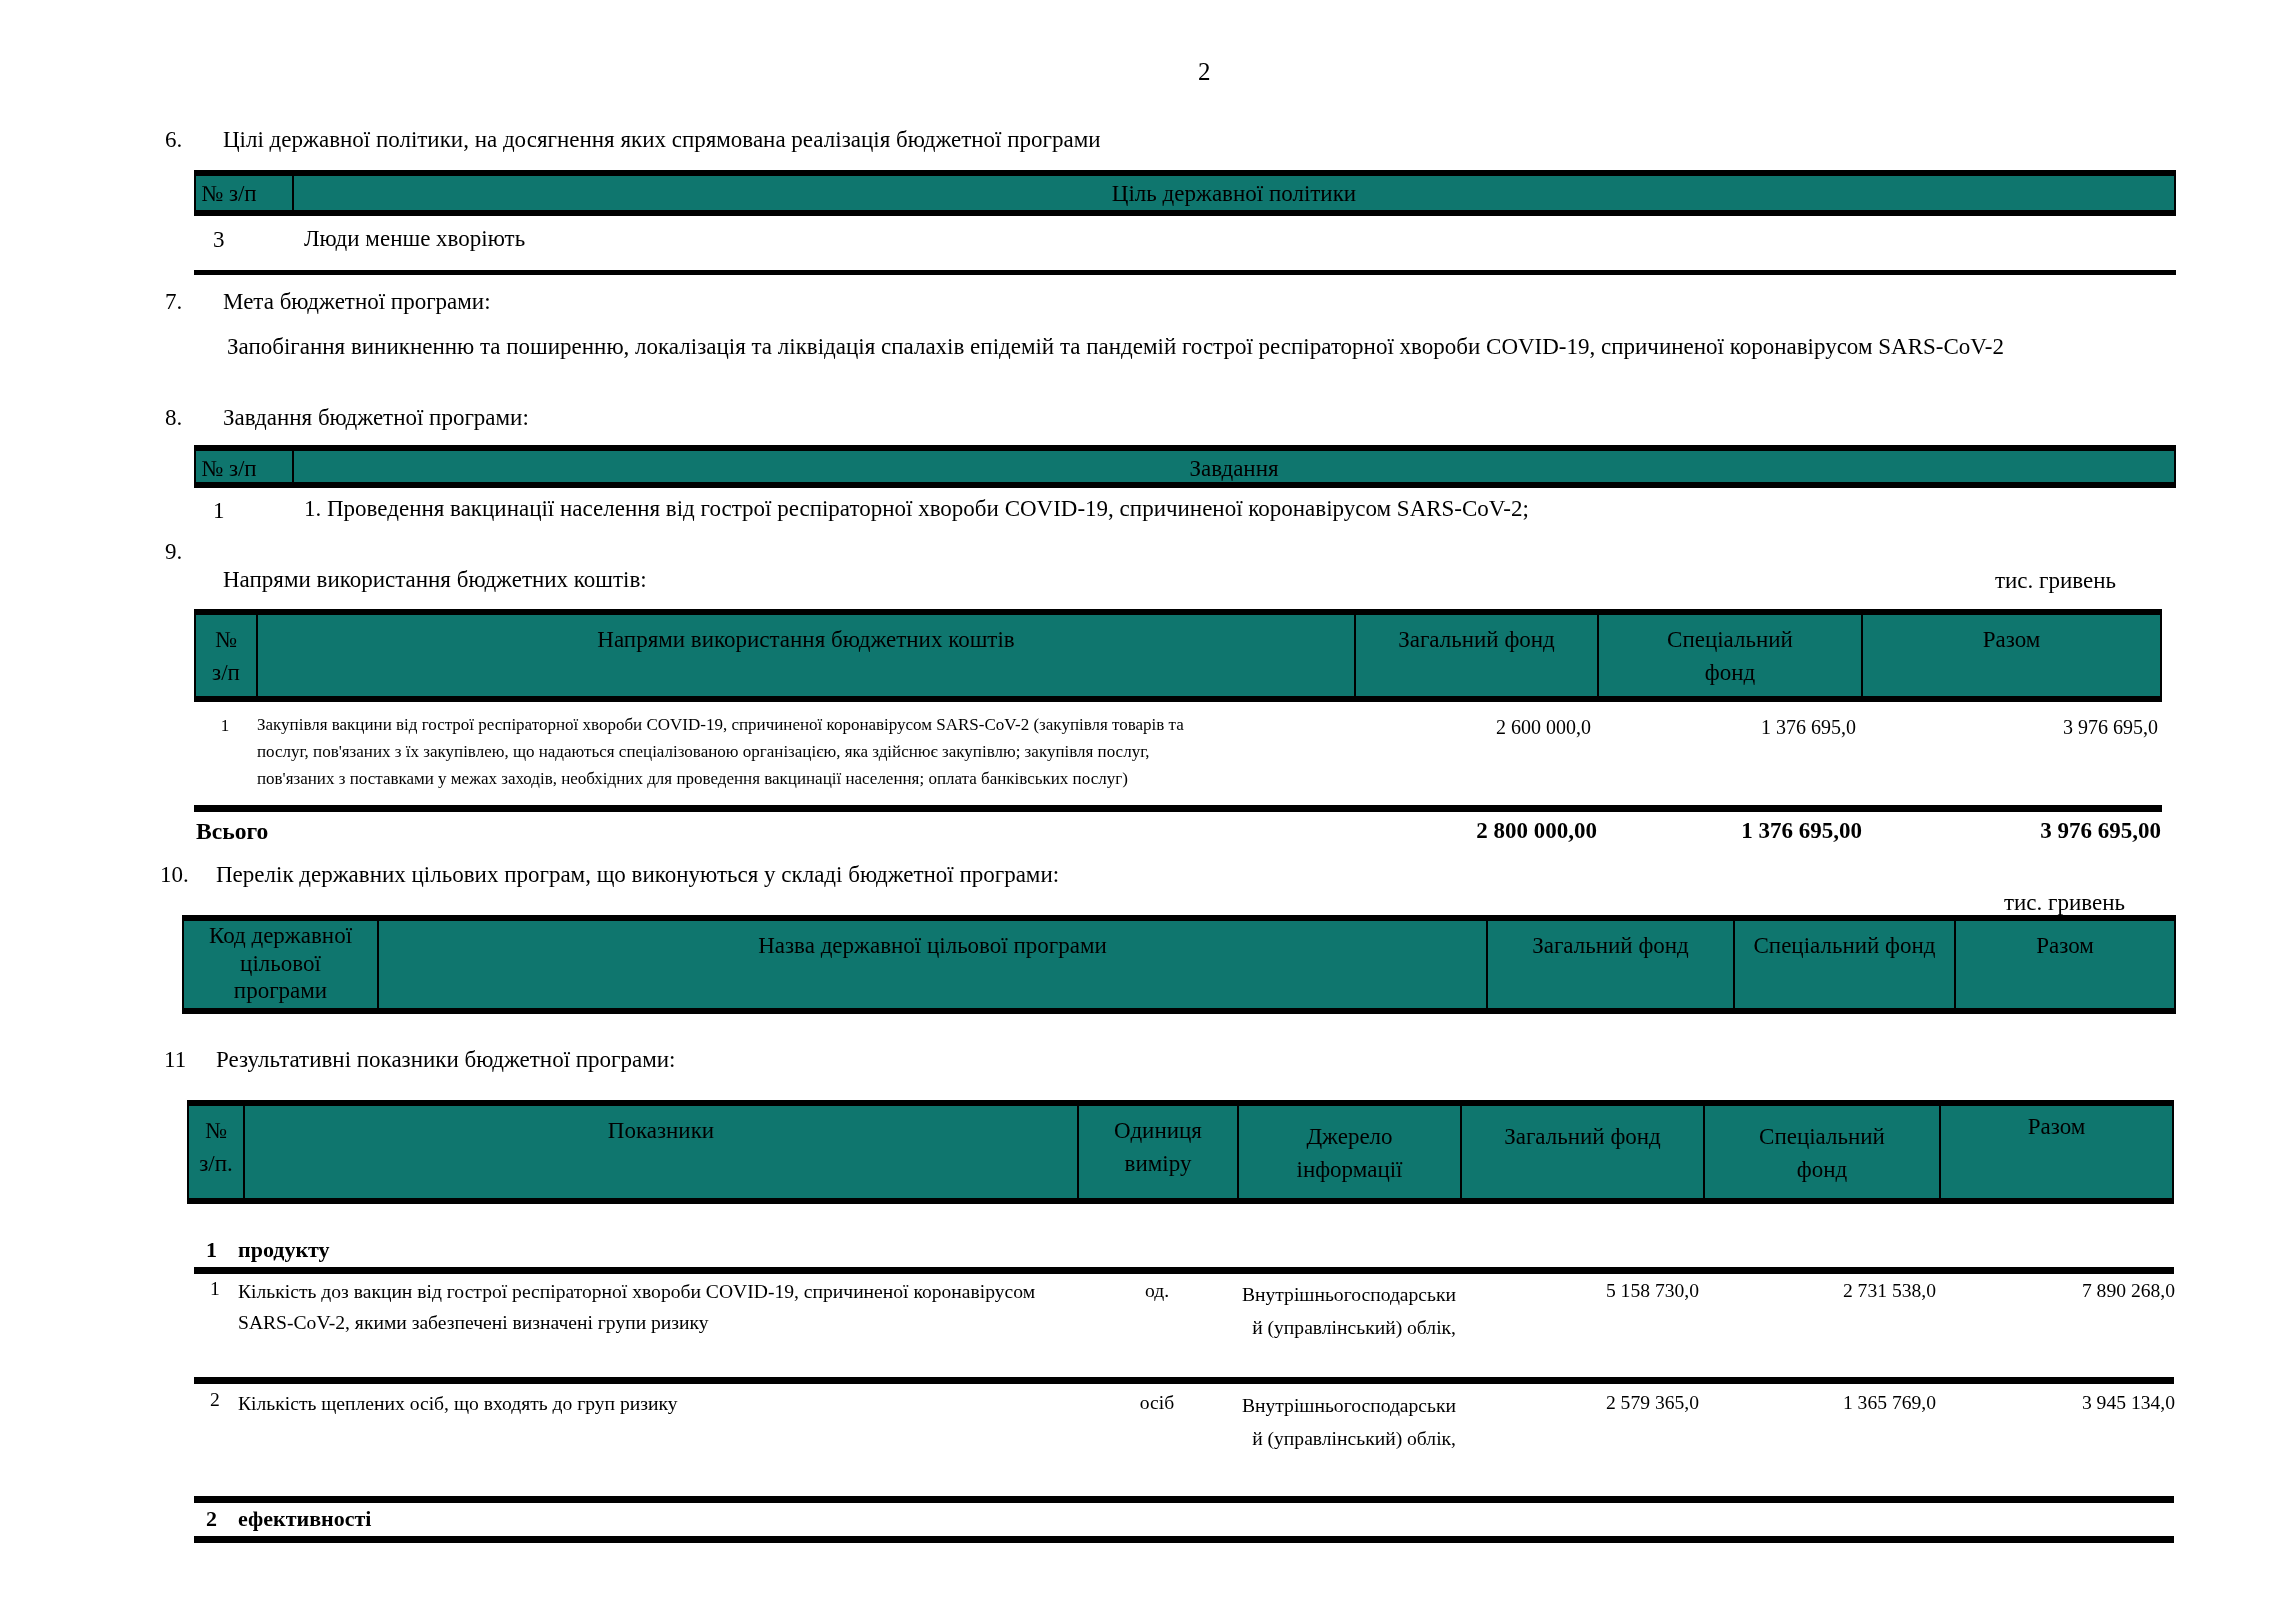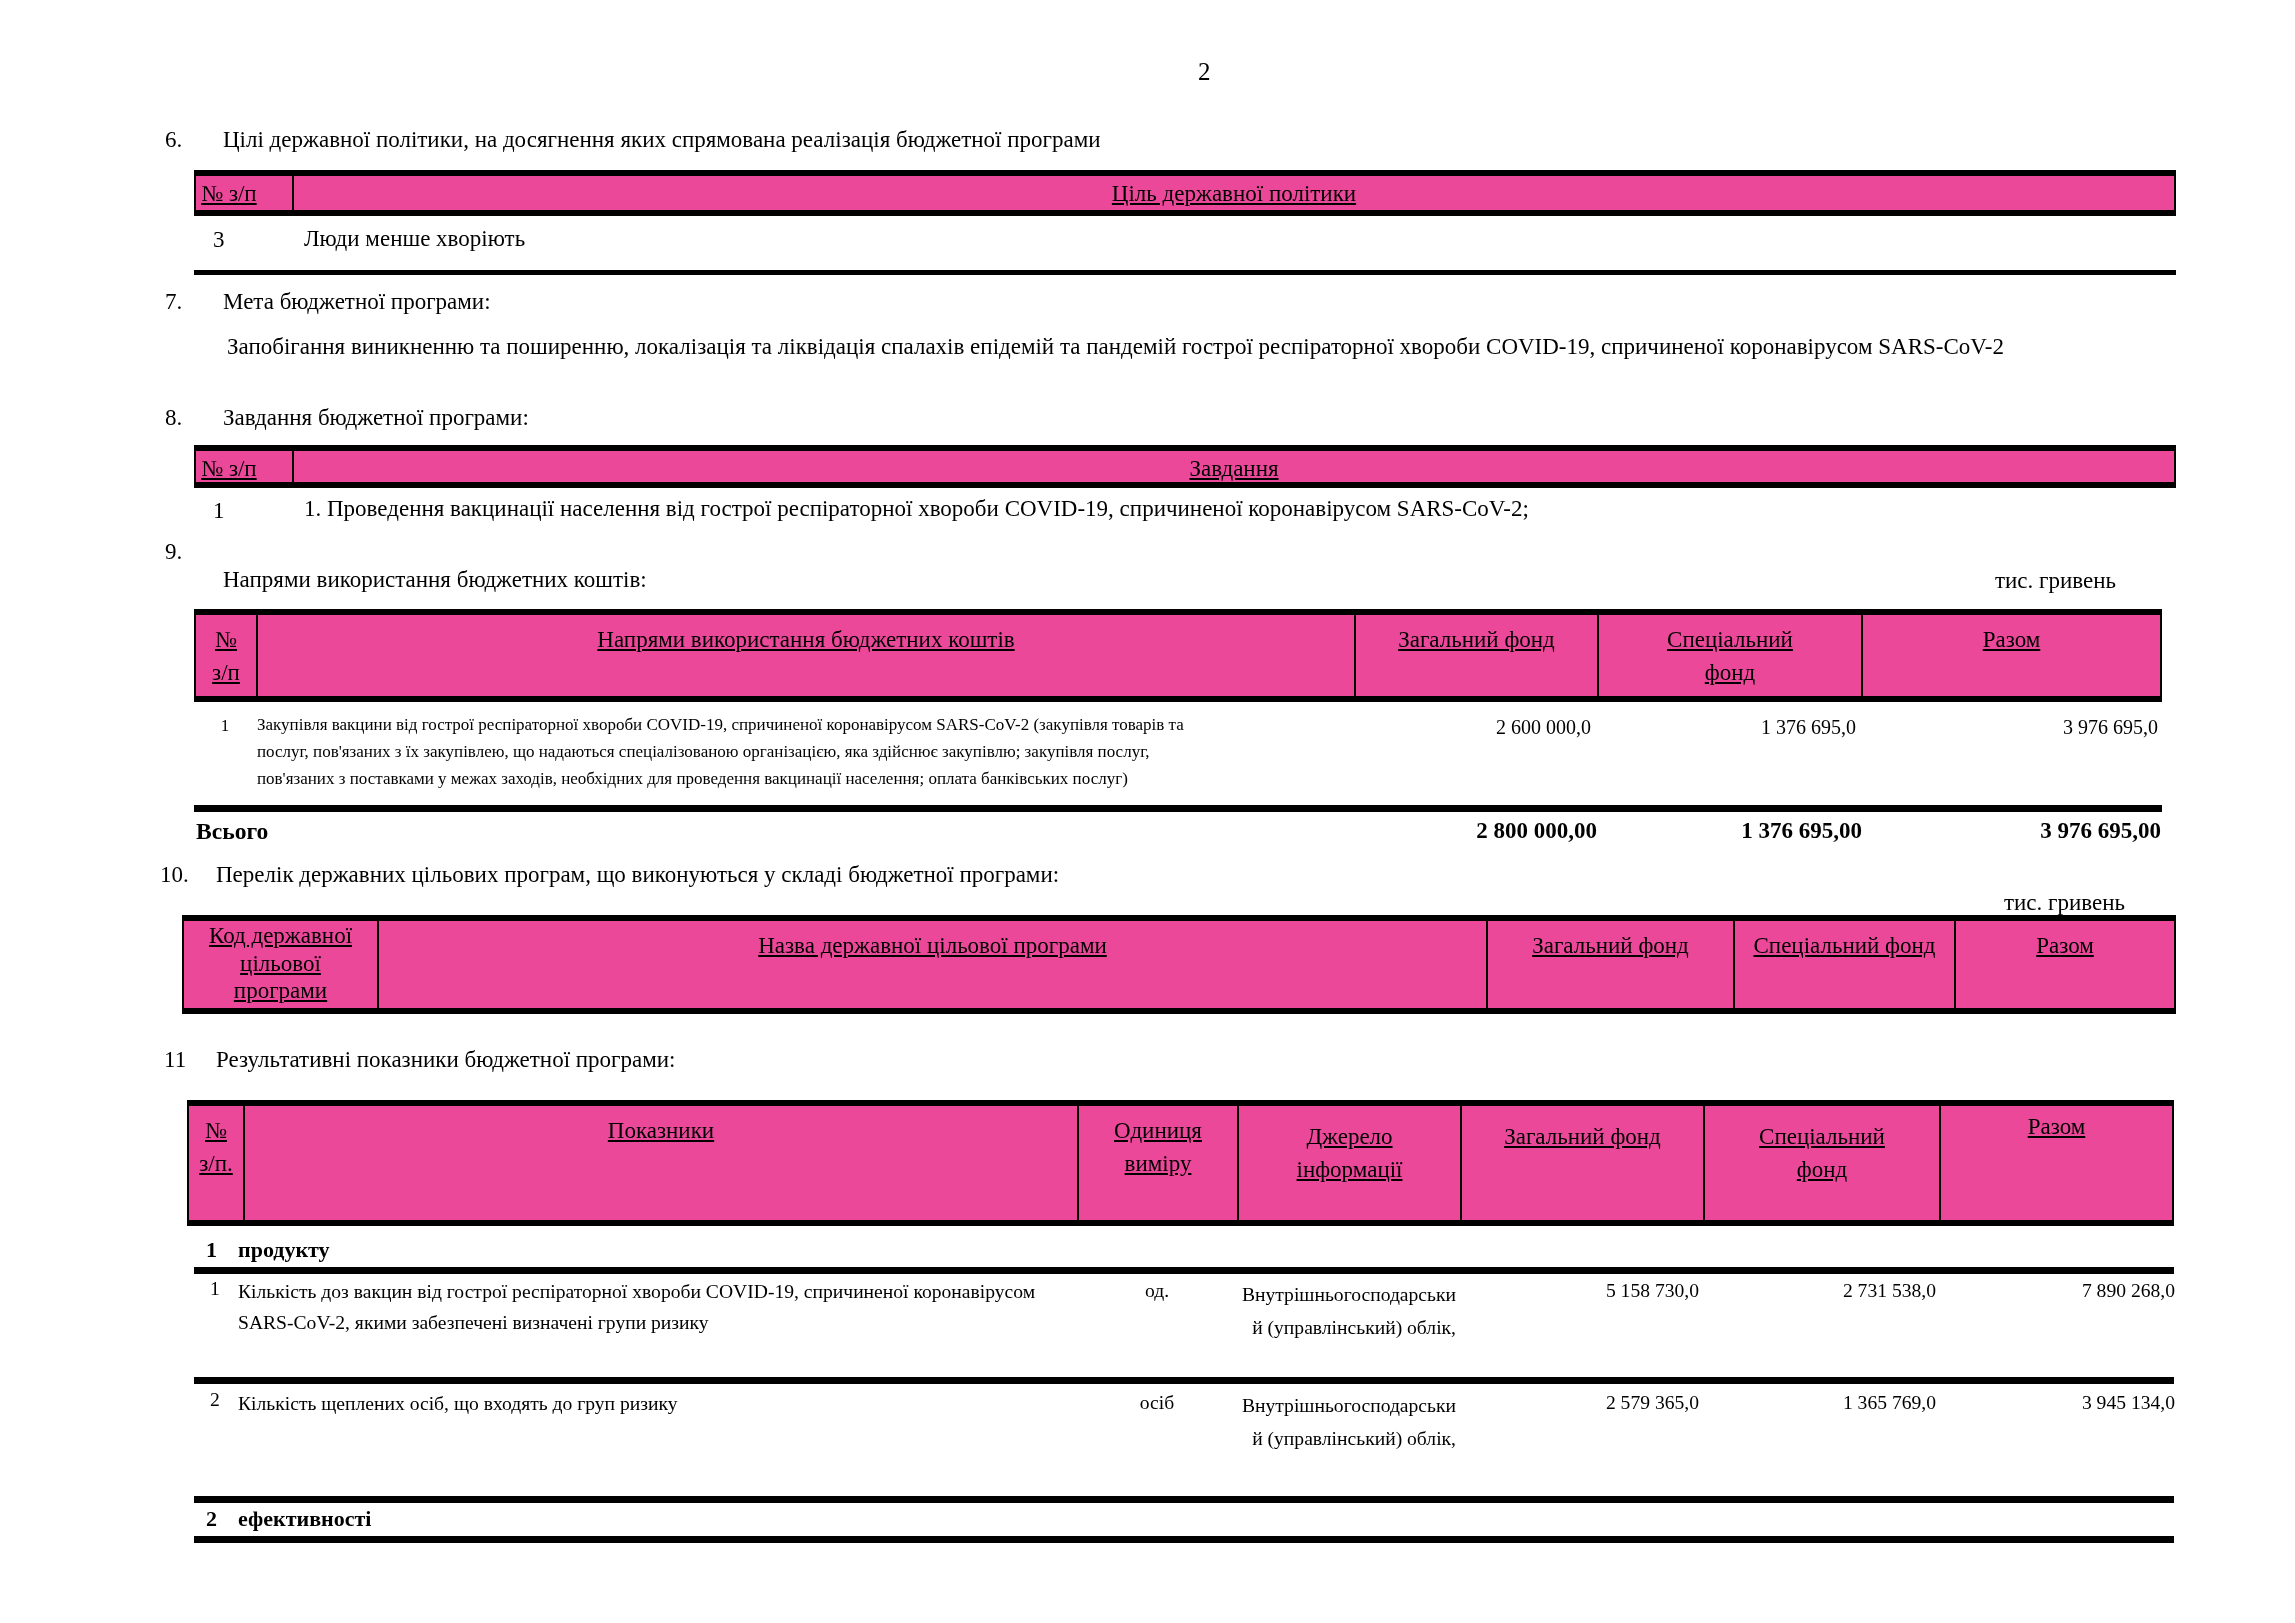--- a/index.html
+++ b/index.html
@@ -5,21 +5,21 @@
   html,body{margin:0;padding:0;background:#888;}
   .page{position:relative;width:2295px;height:1623px;background:#fff;color:#000;
         font-family:"Liberation Serif","DejaVu Serif",serif;overflow:hidden;}
   .abs{position:absolute;}
   .t{font-size:23px;line-height:1.25;white-space:nowrap;}
   .wrap{white-space:normal;}
   .b{font-weight:700;}
   .small{font-size:17px;line-height:27px;}
   .note{font-size:23px;white-space:nowrap;}
   .hdr-box{display:flex;box-sizing:border-box;border:2.6px solid #000;
-           border-top-width:6.5px;border-bottom-width:6.5px;background:#ec4899;text-decoration:underline;}
+           border-top-width:6.5px;border-bottom-width:6.5px;background:#0f766e;}
   .hcell{box-sizing:border-box;border-right:2.6px solid #000;text-align:center;
          padding-top:7.9px;font-size:23px;line-height:33px;}
   .hcell:last-child{border-right:none;}
   .hcell .inner{display:block;margin:0 auto;}
   .left-cell{text-align:left;padding-left:5.2px;white-space:nowrap;}
   .rule{background:#000;}
   .val{position:absolute;text-align:right;white-space:nowrap;font-size:20px;}
   .val30{font-size:19.6px;}
   .src{word-break:break-all;text-align:right;font-size:19.6px;line-height:33px;}
   .cen{text-align:center;}
@@ -94,21 +94,21 @@
       </div>
     <div class="hcell" style="width:1109px;">Назва державної цільової програми</div>
     <div class="hcell" style="width:247px;">Загальний фонд</div>
     <div class="hcell" style="width:221px;">Спеціальний фонд</div>
     <div class="hcell" style="flex:1;">Разом</div>
   </div>
 
   <div class="abs t" style="left:164px;top:1046px;">11</div>
   <div class="abs t" style="left:216px;top:1046px;text-align:center;">Результативні показники бюджетної програми:</div>
 
-  <div class="abs hdr-box" style="left:187px;top:1100px;width:1987px;height:126px;">
+  <div class="abs hdr-box" style="left:187px;top:1100px;width:1987px;height:104px;">
     <div class="hcell" style="width:56px;">
         <span class="inner" style="max-width:38px;">№ з/п.</span>
       </div>
     <div class="hcell" style="width:834px;">Показники</div>
     <div class="hcell" style="width:160px;">
         <span class="inner" style="max-width:118px;">Одиниця виміру</span>
       </div>
     <div class="hcell" style="width:223px;padding-top:14.4px;">
         <span class="inner" style="max-width:131px;">Джерело інформації</span>
       </div>

